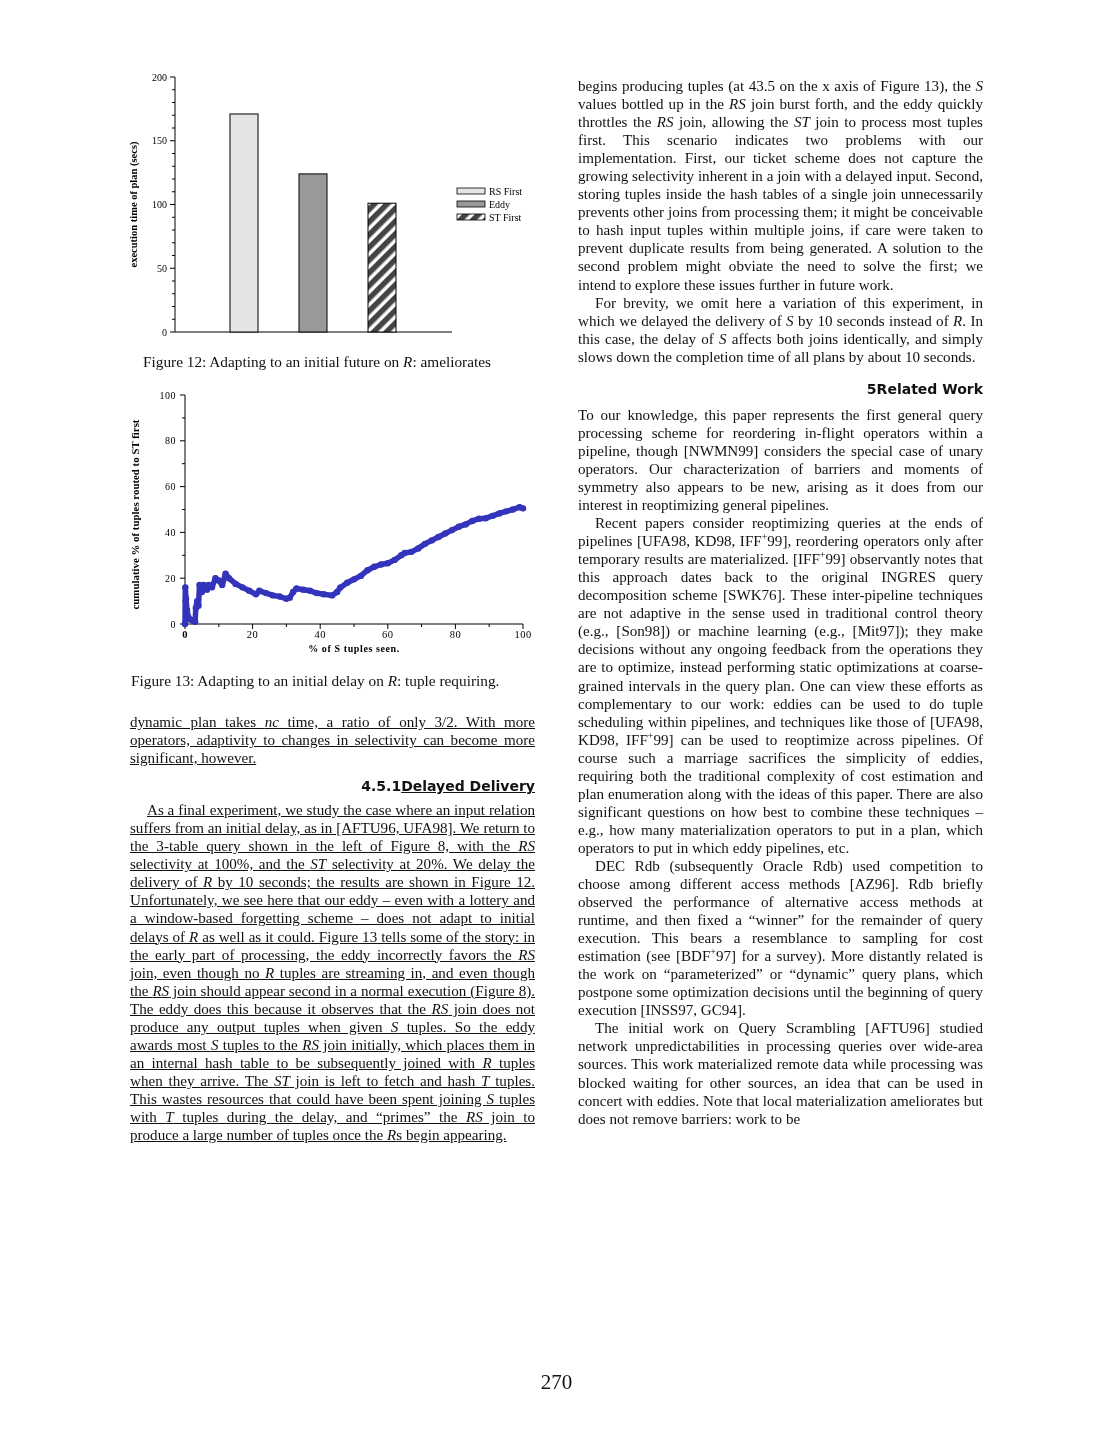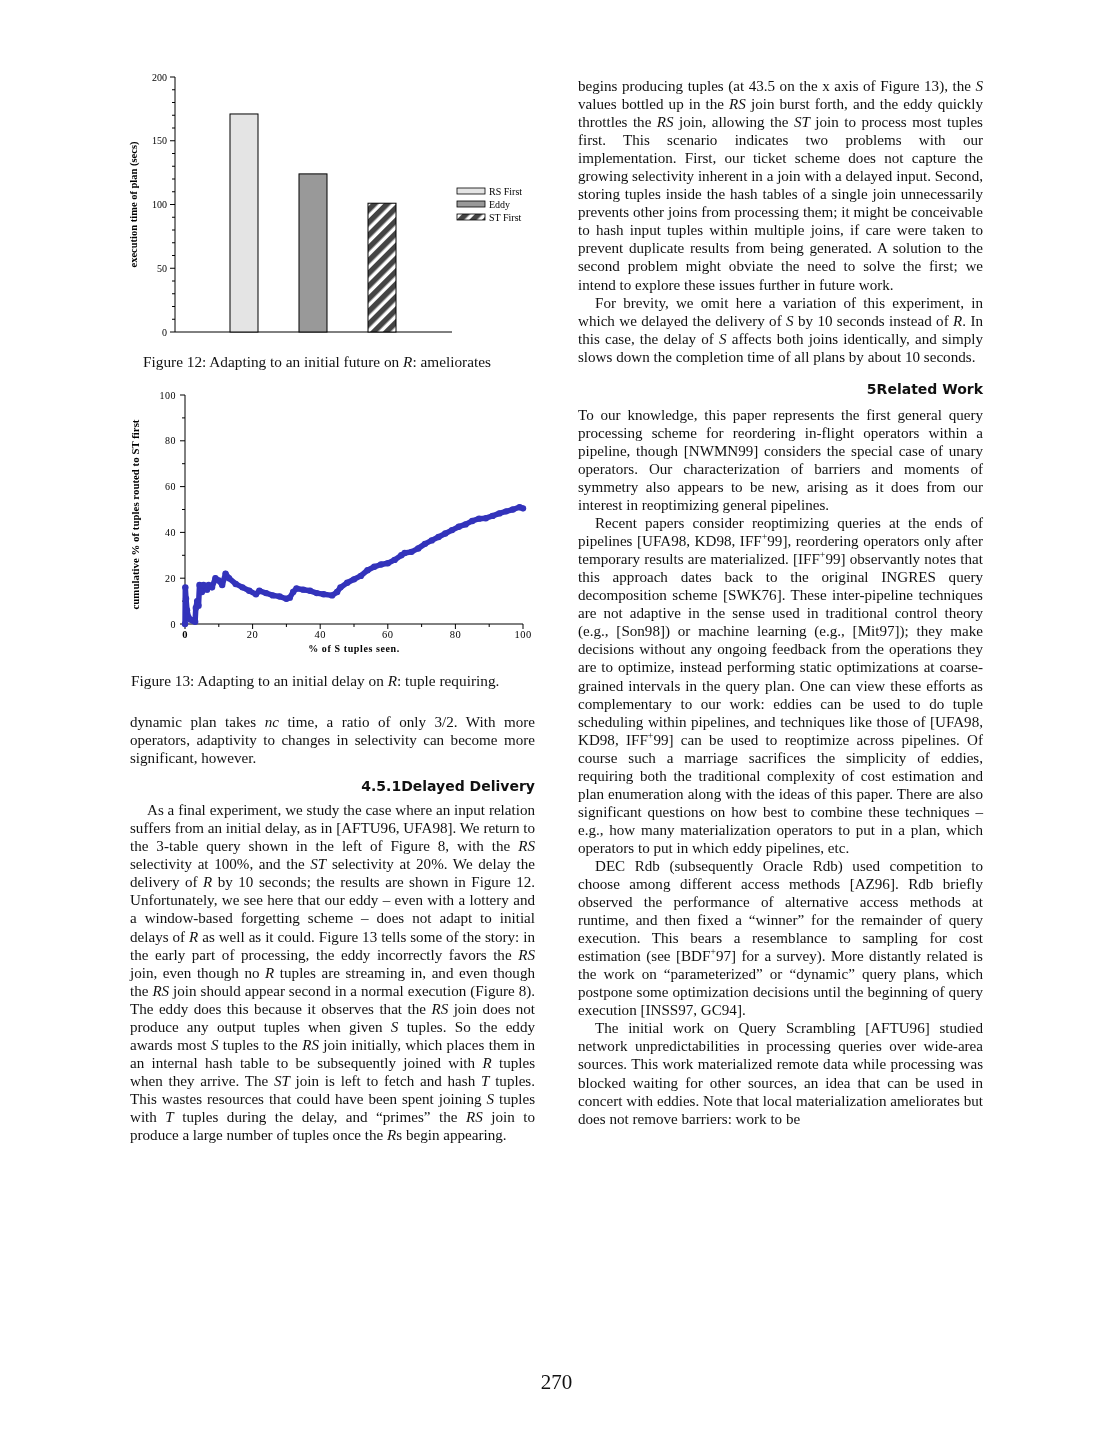--- a/index.html
+++ b/index.html
@@ -1,21 +1,21 @@
 <!DOCTYPE html>
 <html><head>
 <meta charset="utf-8">
 <style>
   html, body { margin: 0; padding: 0; background: #ffffff; }
   body { width: 1113px; height: 1440px; position: relative; overflow: hidden;
          font-family: "Liberation Serif", "DejaVu Serif", serif; color: #111; }
   .col { position: absolute; width: 405px; font-size: 15.1px; line-height: 18.05px; text-align: justify; }
   .col p { margin: 0; text-indent: 0; }
   .col p.ind { text-indent: 17px; }
-  .col-left { left: 130px; }
+  .col-left { left: 130px; text-decoration: underline; }
   .col-right { left: 578px; top: 77px; }
   .math { font-style: italic; }
   sup { font-size: 10px; line-height: 0; }
   .sechead { font-family: "DejaVu Sans", "Liberation Sans", sans-serif; font-weight: bold; font-size: 14px; margin: 10px 0 6px 0; text-align: right; }
   .sechead .num { display: inline-block; width: 30px; }
   .sechead.sub .num { width: 56px; }
   .caption { position: absolute; font-size: 15.3px; white-space: nowrap; }
   .figure { position: absolute; }
   .pagenum { position: absolute; left: 0; width: 1113px; top: 1370px; text-align: center; font-size: 21px; }
   svg text { font-family: "Liberation Serif", "DejaVu Serif", serif; }

